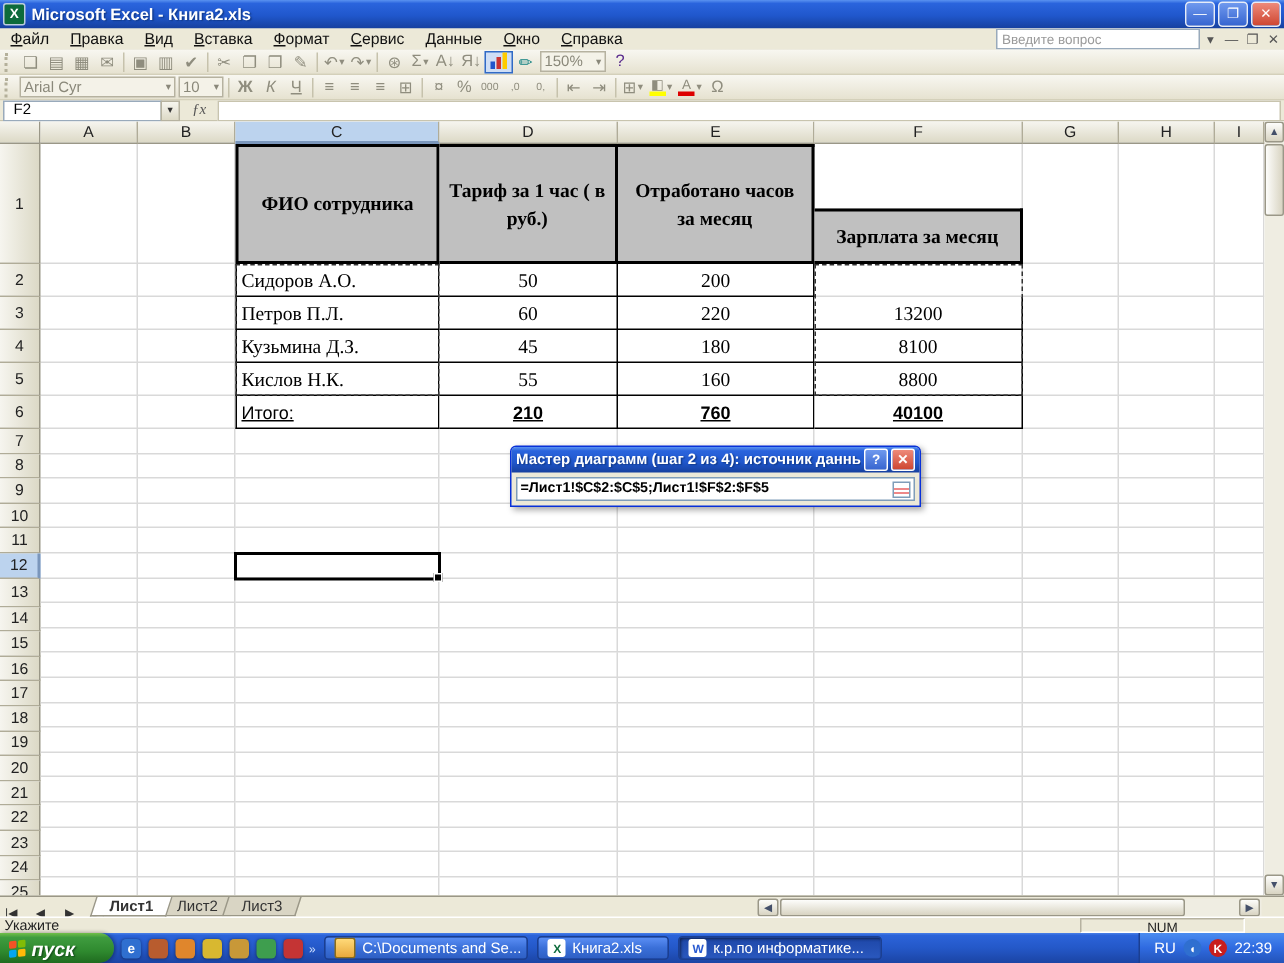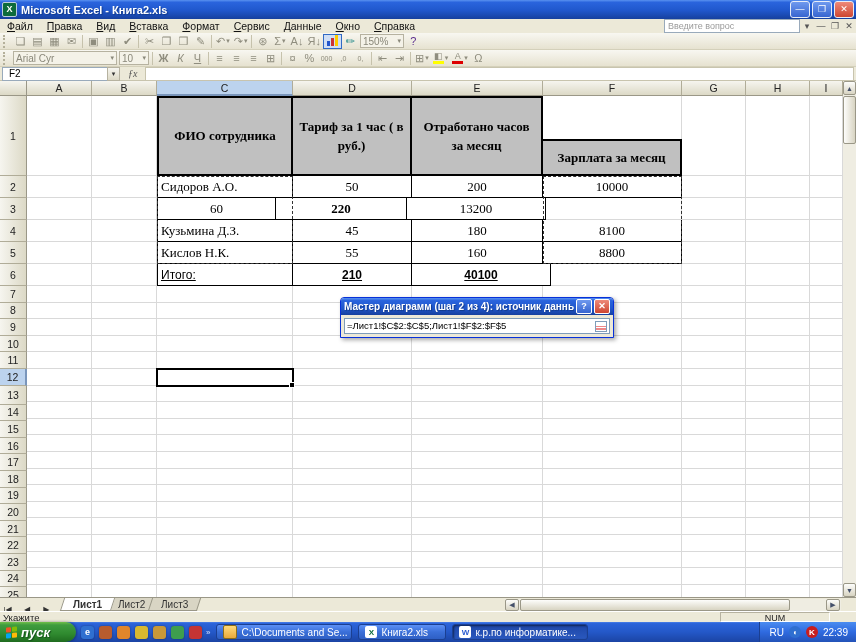--- a/index.html
+++ b/index.html
@@ -104,21 +104,21 @@
   #dialog{left:340px;top:297px;width:272px;height:39px;border:1px solid #0831d9;border-radius:4px 4px 0 0;
     background:#ece9d8;box-shadow:2px 2px 4px rgba(0,0,0,.35);}
   #dlg-title{height:17px;border-radius:3px 3px 0 0;display:flex;align-items:center;padding:0 3px;
     background:linear-gradient(180deg,#5a92f0 0%,#2a64dd 15%,#2057cc 60%,#16409e 100%);}
   #dlg-title span.txt{color:#fff;font-size:10px;font-weight:bold;flex:1;white-space:nowrap;
     overflow:hidden;text-shadow:1px 1px 1px #123a8a;}
   .dbtn{width:14px;height:13px;border-radius:2px;border:1px solid #fff;margin-left:2px;color:#fff;
     font-size:9px;font-weight:bold;line-height:12px;text-align:center;
     background:linear-gradient(180deg,#6f99ee,#3765d0);}
   .dbtn.close{background:linear-gradient(180deg,#ee8a7a,#ce4631);}
-  #dlg-body{padding:3px;}
+  #dlg-body{padding:3px;font-weight:bold;}
   #range-input{height:14px;background:#fff;border:1px solid #7f9db9;font-size:9.5px;line-height:14px;
     padding:0 2px;display:flex;align-items:center;}
   #range-input .val{flex:1;white-space:nowrap;overflow:hidden;}
   #collapse-btn{width:12px;height:11px;border:1px solid #7f9db9;box-sizing:border-box;
     background:linear-gradient(180deg,#fff 40%,#e88 40%,#e88 55%,#fff 55%,#fff 70%,#e88 70%,#e88 85%,#fff 85%);}
 
   
   #tabsrow{left:0;top:597px;width:856px;height:14px;background:#ece9d8;border-top:1px solid #9a9787;}
   .tabnav{font-size:8px;color:#333;width:15px;height:13px;display:inline-flex;align-items:center;
     justify-content:center;}
@@ -682,42 +682,43 @@
         <div class="trow" style="height: 80px;">
           <div class="th" style="width: 136px; background: rgb(192, 192, 192);">ФИО сотрудника</div>
           <div class="th" style="width: 119px; background: rgb(192, 192, 192);">Тариф за 1 час ( в руб.)</div>
           <div class="th" style="width: 131px; background: rgb(192, 192, 192);">Отработано часов за месяц</div>
           <div class="th" style="width: 139px; background: rgb(192, 192, 192); margin-top: 43px;">Зарплата за месяц</div>
         </div>
         <div class="trow" style="height: 22px;">
           <div class="td name" style="width: 136px;">Сидоров А.О.</div>
           <div class="td num" style="width: 119px;">50</div>
           <div class="td num" style="width: 131px;">200</div>
-          <div class="td num" style="width: 139px;">10000</div>
         </div>
         <div class="trow" style="height: 22px;">
+          <div class="td name" style="width: 136px;">Петров П.Л.</div>
           <div class="td num" style="width: 119px;">60</div>
-          <div class="td num" style="width: 131px; font-weight: bold;">220</div>
+          <div class="td num" style="width: 131px;">220</div>
           <div class="td num" style="width: 139px;">13200</div>
         </div>
         <div class="trow" style="height: 22px;">
           <div class="td name" style="width: 136px;">Кузьмина Д.З.</div>
           <div class="td num" style="width: 119px;">45</div>
           <div class="td num" style="width: 131px;">180</div>
           <div class="td num" style="width: 139px;">8100</div>
         </div>
         <div class="trow" style="height: 22px;">
           <div class="td name" style="width: 136px;">Кислов Н.К.</div>
           <div class="td num" style="width: 119px;">55</div>
           <div class="td num" style="width: 131px;">160</div>
           <div class="td num" style="width: 139px;">8800</div>
         </div>
         <div class="trow" style="height: 22px; text-decoration: underline;">
           <div class="td tot name" style="width: 136px;">Итого:</div>
           <div class="td tot num" style="width: 119px;">210</div>
+          <div class="td tot num" style="width: 131px;">760</div>
           <div class="td tot num" style="width: 139px;">40100</div>
         </div>
       </div>
     <div class="ants abs" style="left:130px;top:80px;width:136px;height:88px"></div>
     <div class="ants abs" style="left:516px;top:80px;width:139px;height:88px"></div>
     <div id="selbox" class="abs" style="left:129px;top:272px;width:138px;height:19px">
       <div id="selhandle" class="abs"></div>
     </div>
   </div>
   <div id="vscroll" class="abs">

